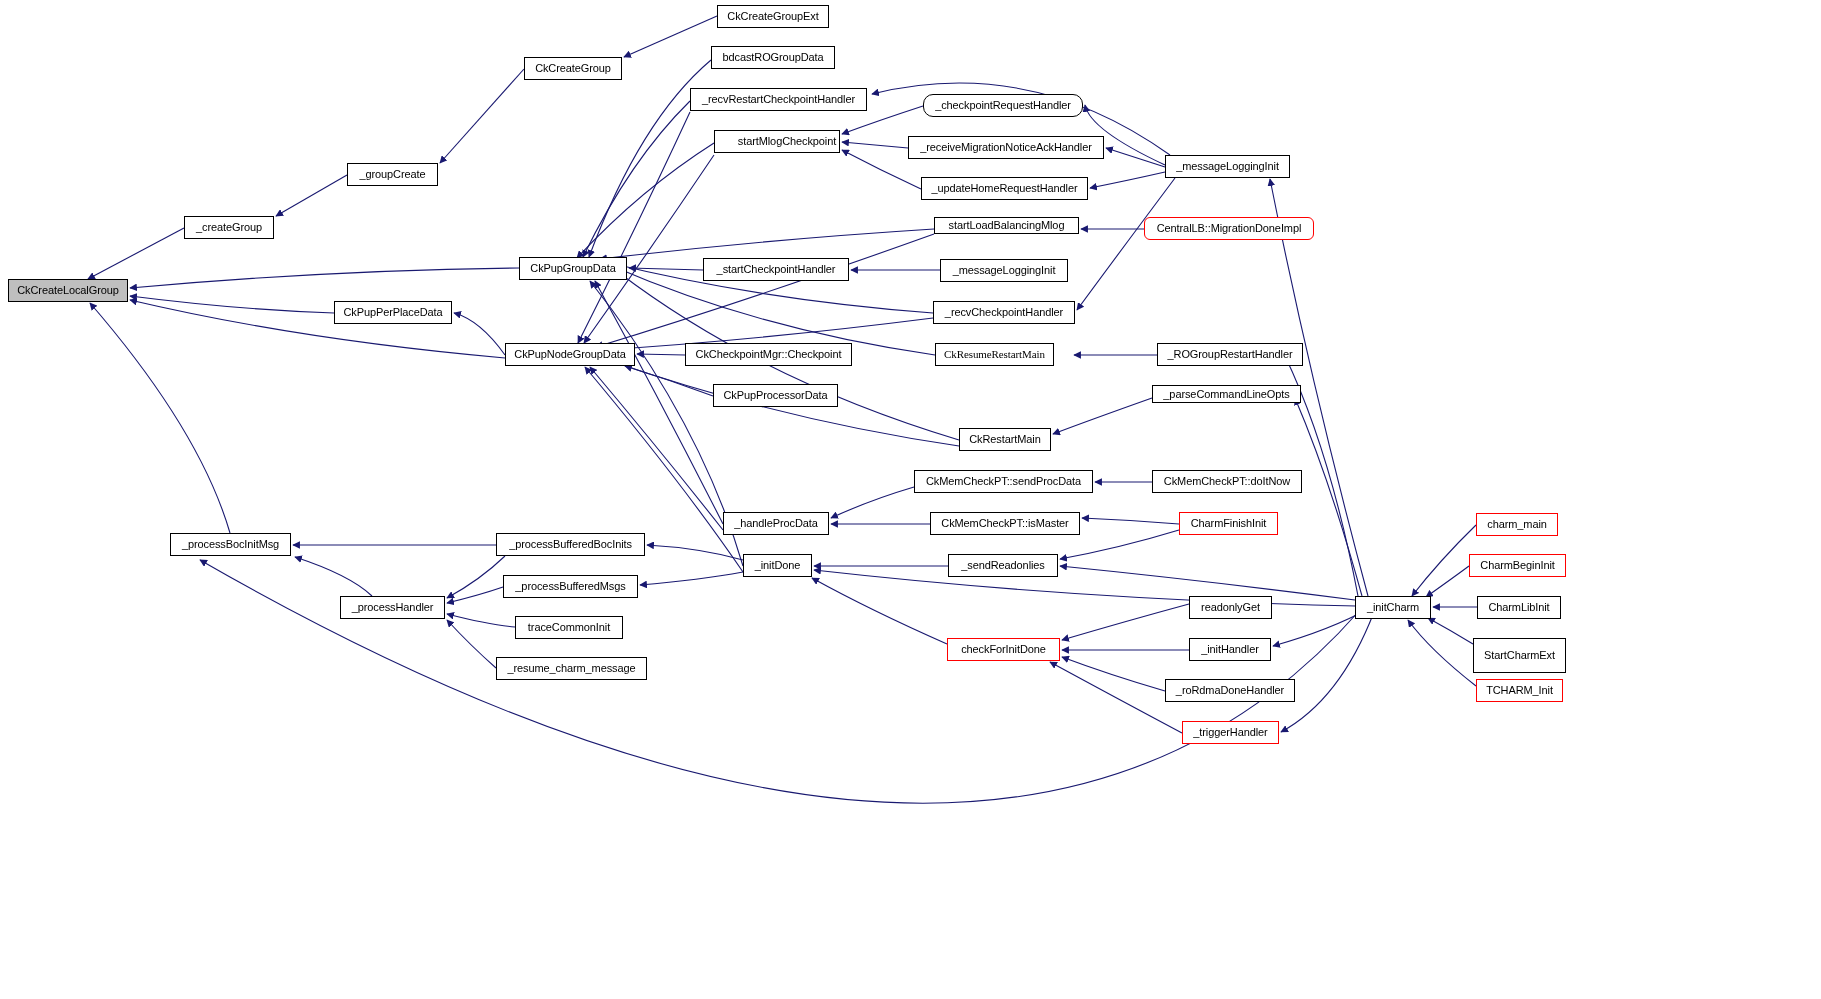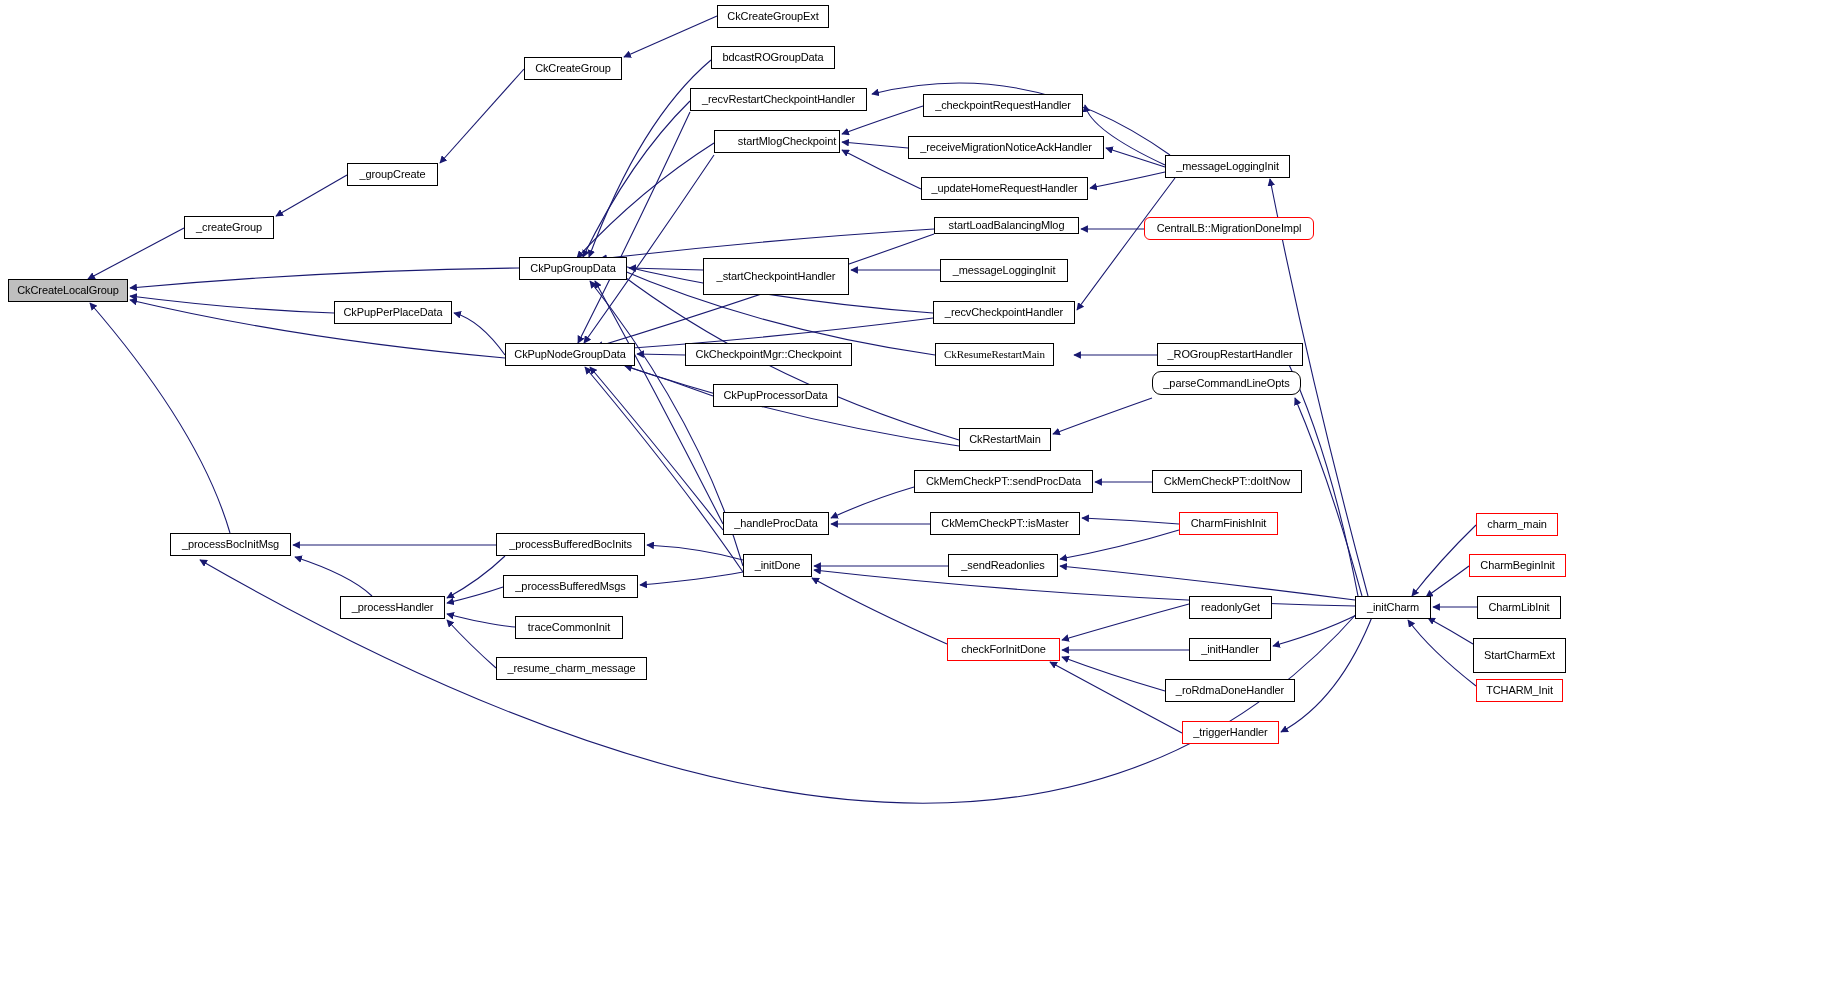--- a/index.html
+++ b/index.html
@@ -178,30 +178,30 @@
     </div>
     <div class="node" style="left: 711px; top: 46px; width: 124px; height: 23px;">
       <span class="node-label">bdcastROGroupData</span>
     </div>
     <div class="node" style="left: 690px; top: 88px; width: 177px; height: 23px;">
       <span class="node-label">_recvRestartCheckpointHandler</span>
     </div>
     <div class="node" style="left: 714px; top: 130px; width: 126px; height: 23px; padding-left: 20px;">
       <span class="node-label">startMlogCheckpoint</span>
     </div>
-    <div class="node" style="left: 703px; top: 258px; width: 146px; height: 37px;">
+    <div class="node" style="left: 703px; top: 258px; width: 146px; height: 23px;">
       <span class="node-label">_startCheckpointHandler</span>
     </div>
     <div class="node" style="left: 685px; top: 343px; width: 167px; height: 23px;">
       <span class="node-label">CkCheckpointMgr::Checkpoint</span>
     </div>
     <div class="node" style="left: 713px; top: 384px; width: 125px; height: 23px;">
       <span class="node-label">CkPupProcessorData</span>
     </div>
-    <div class="node" style="left: 923px; top: 94px; width: 160px; height: 23px;">
+    <div class="node" style="left: 923px; top: 94px; width: 160px; height: 23px; border-radius: 10px;">
       <span class="node-label">_checkpointRequestHandler</span>
     </div>
     <div class="node" style="left: 908px; top: 136px; width: 196px; height: 23px;">
       <span class="node-label">_receiveMigrationNoticeAckHandler</span>
     </div>
     <div class="node" style="left: 921px; top: 177px; width: 167px; height: 23px;">
       <span class="node-label">_updateHomeRequestHandler</span>
     </div>
     <div class="node" style="left: 934px; top: 217px; width: 145px; height: 17px;">
       <span class="node-label">startLoadBalancingMlog</span>
@@ -250,21 +250,21 @@
     </div>
     <div class="node" style="left: 1165px; top: 155px; width: 125px; height: 23px;">
       <span class="node-label">_messageLoggingInit</span>
     </div>
     <div class="node red" style="left: 1144px; top: 217px; width: 170px; height: 23px; border-radius: 6px;">
       <span class="node-label">CentralLB::MigrationDoneImpl</span>
     </div>
     <div class="node" style="left: 1157px; top: 343px; width: 146px; height: 23px;">
       <span class="node-label">_ROGroupRestartHandler</span>
     </div>
-    <div class="node" style="left: 1152px; top: 371px; width: 149px; height: 24px; border-radius: 9px;">
+    <div class="node" style="left: 1152px; top: 385px; width: 149px; height: 18px;">
       <span class="node-label">_parseCommandLineOpts</span>
     </div>
     <div class="node" style="left: 1152px; top: 470px; width: 150px; height: 23px;">
       <span class="node-label">CkMemCheckPT::doItNow</span>
     </div>
     <div class="node red" style="left: 1179px; top: 512px; width: 99px; height: 23px;">
       <span class="node-label">CharmFinishInit</span>
     </div>
     <div class="node" style="left: 1355px; top: 596px; width: 76px; height: 23px;">
       <span class="node-label">_initCharm</span>

